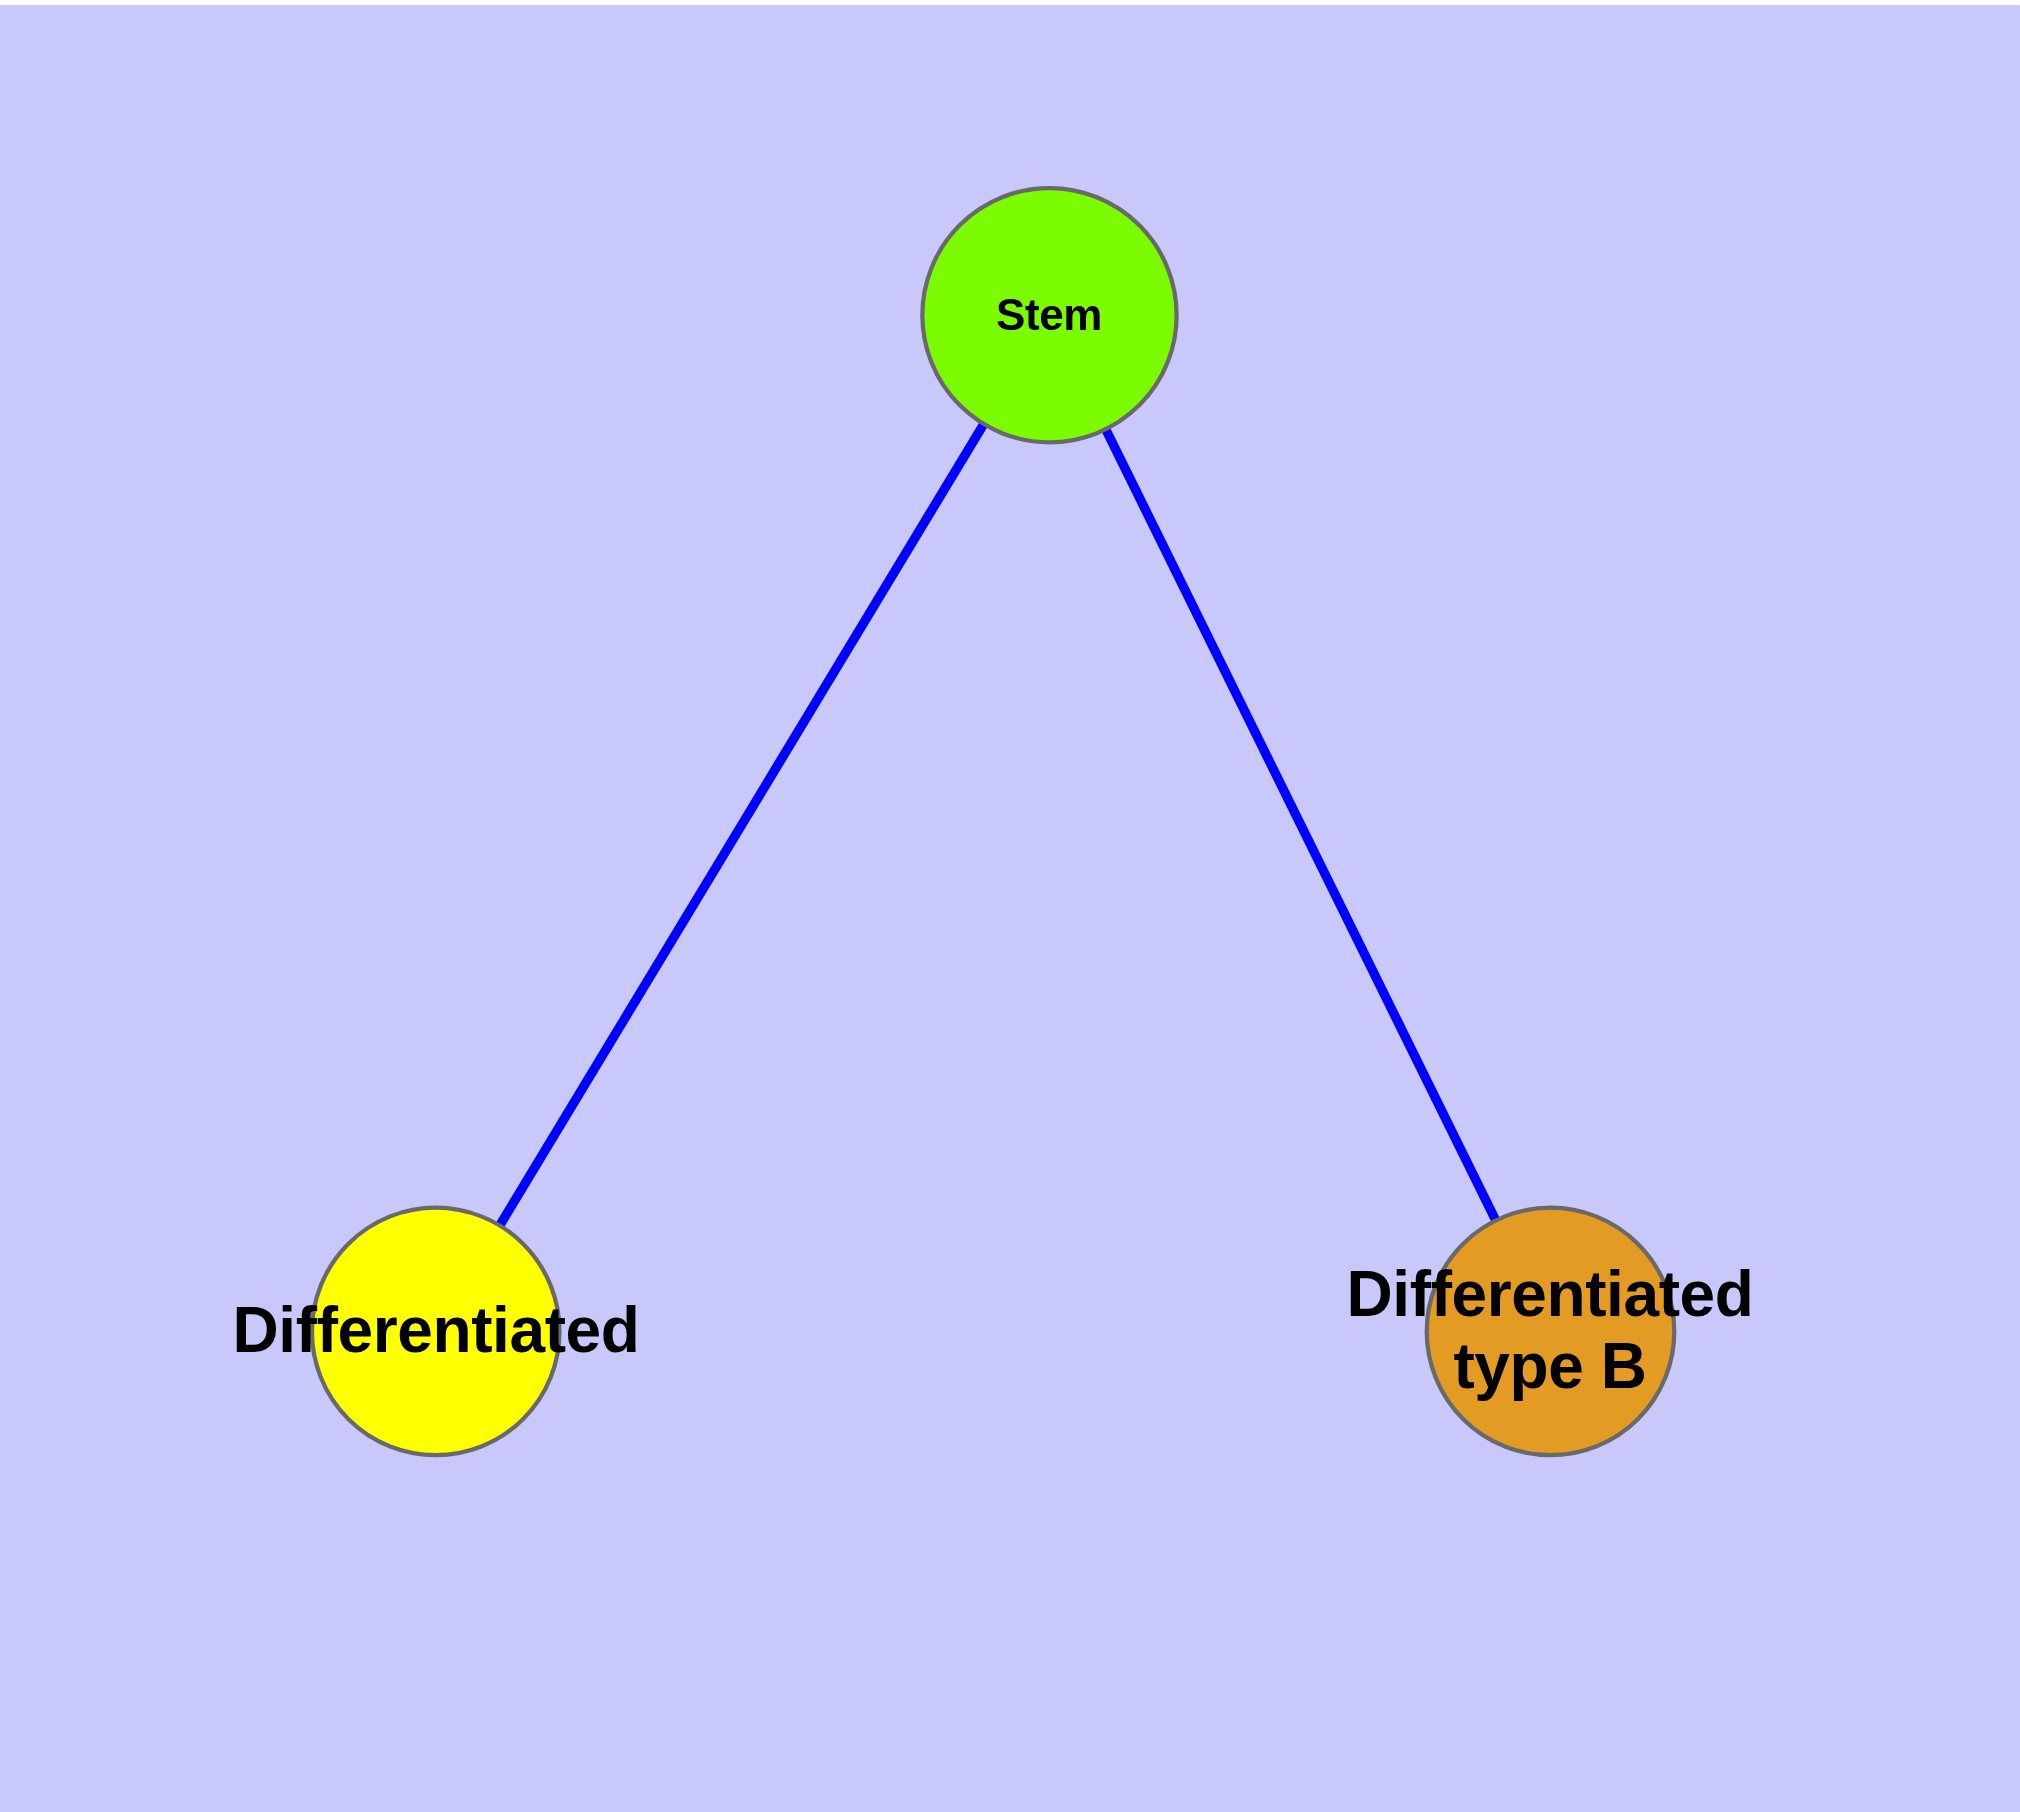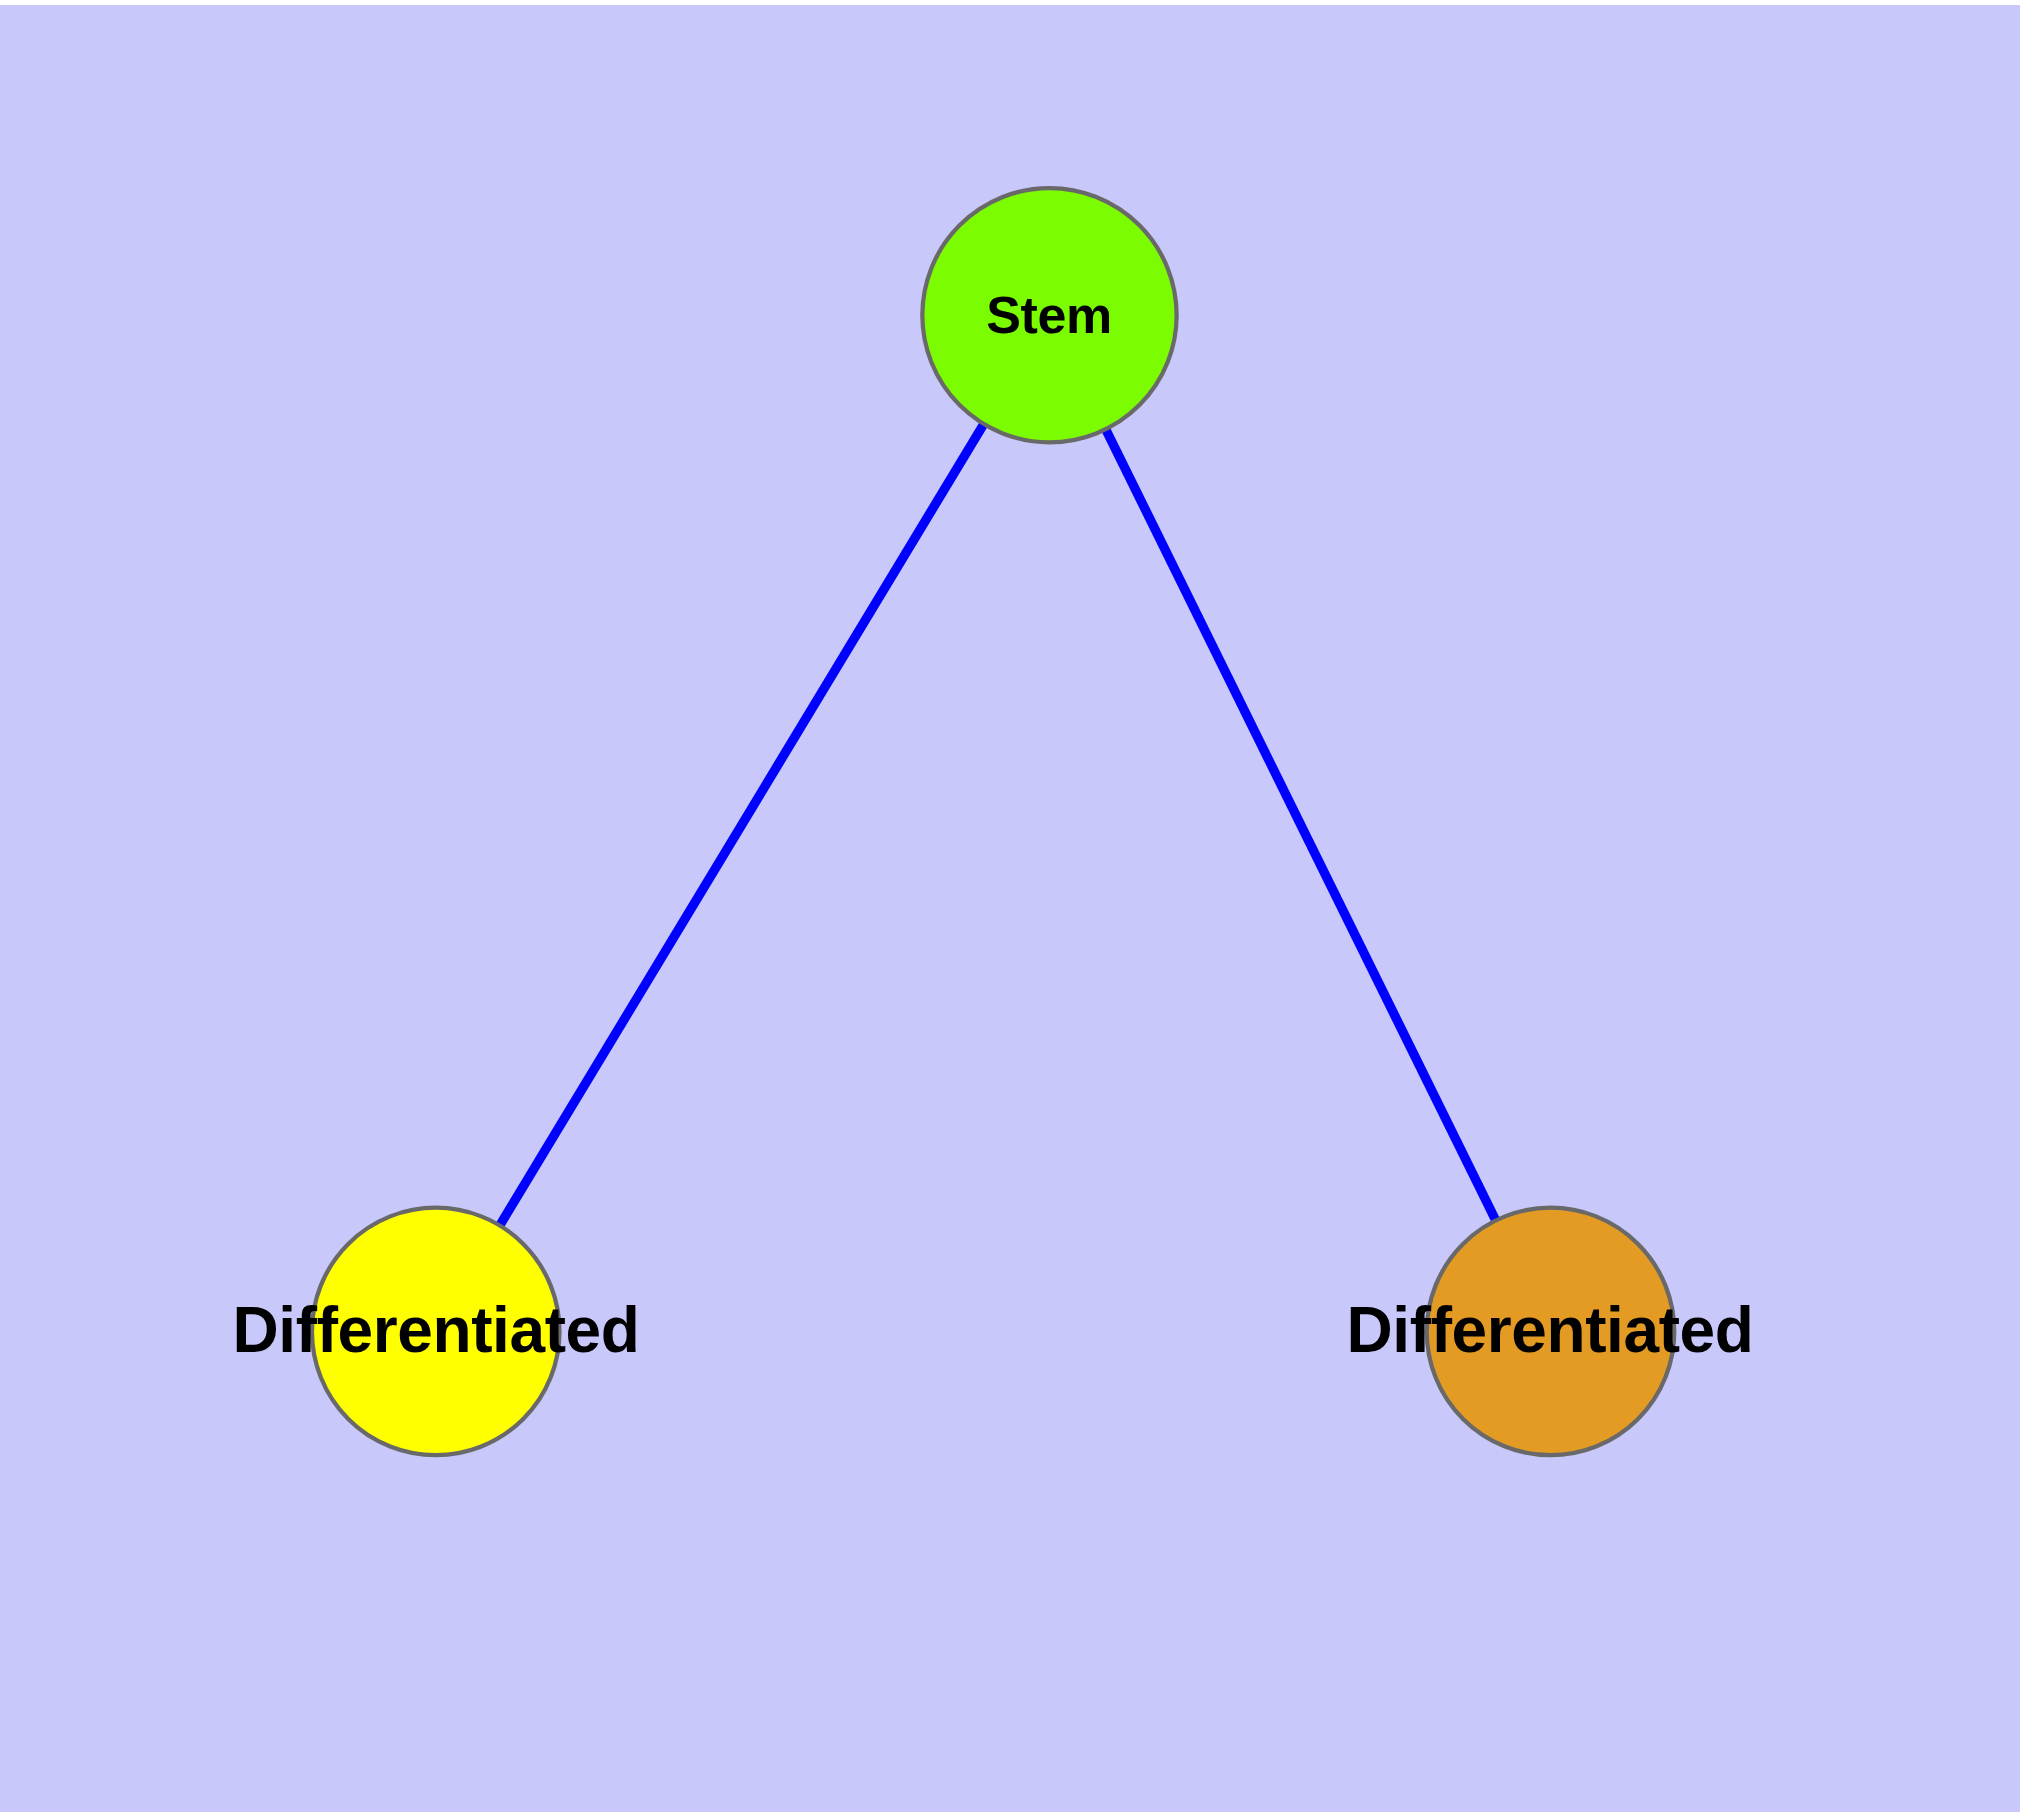--- a/index.html
+++ b/index.html
@@ -54,19 +54,19 @@
           <line x1="1162.5313462792874" y1="490.9819279159317" x2="587.4010193722" y2="1443.4422344927239" stroke="#0000ff" stroke-width="11" stroke-linecap="butt"></line>
           <line x1="1302.5494282231145" y1="496.95560818868734" x2="1766.2190492624504" y2="1437.6322166931946" stroke="#0000ff" stroke-width="11" stroke-linecap="butt"></line>
         </g>
       <g id="node-layer">
           <circle cx="1238" cy="366" r="150" fill="#7cfc00" stroke="#696969" stroke-width="5"></circle>
           <circle cx="514" cy="1565" r="146" fill="#ffff00" stroke="#696969" stroke-width="5"></circle>
           <circle cx="1829" cy="1565" r="146" fill="#e39b24" stroke="#696969" stroke-width="5"></circle>
         </g>
     </svg>
     <div id="label-layer">
-        <div class="node-label" style="left: 1049px; top: 310px; font-size: 52px; color: rgb(0, 0, 0);"><div>Stem</div></div>
+        <div class="node-label" style="left: 1049px; top: 310px; font-size: 44px; color: rgb(0, 0, 0);"><div>Stem</div></div>
         <div class="node-label" style="left: 436px; top: 1326px; font-size: 64px; color: rgb(0, 0, 0);"><div>Differentiated</div></div>
-        <div class="node-label" style="left: 1550px; top: 1326px; font-size: 64px; color: rgb(0, 0, 0);"><div>Differentiated</div></div>
+        <div class="node-label" style="left: 1550px; top: 1326px; font-size: 64px; color: rgb(0, 0, 0);"><div>Differentiated</div><div>type B</div></div>
       </div>
   </div>
 </div>
 
 
 </body></html>

